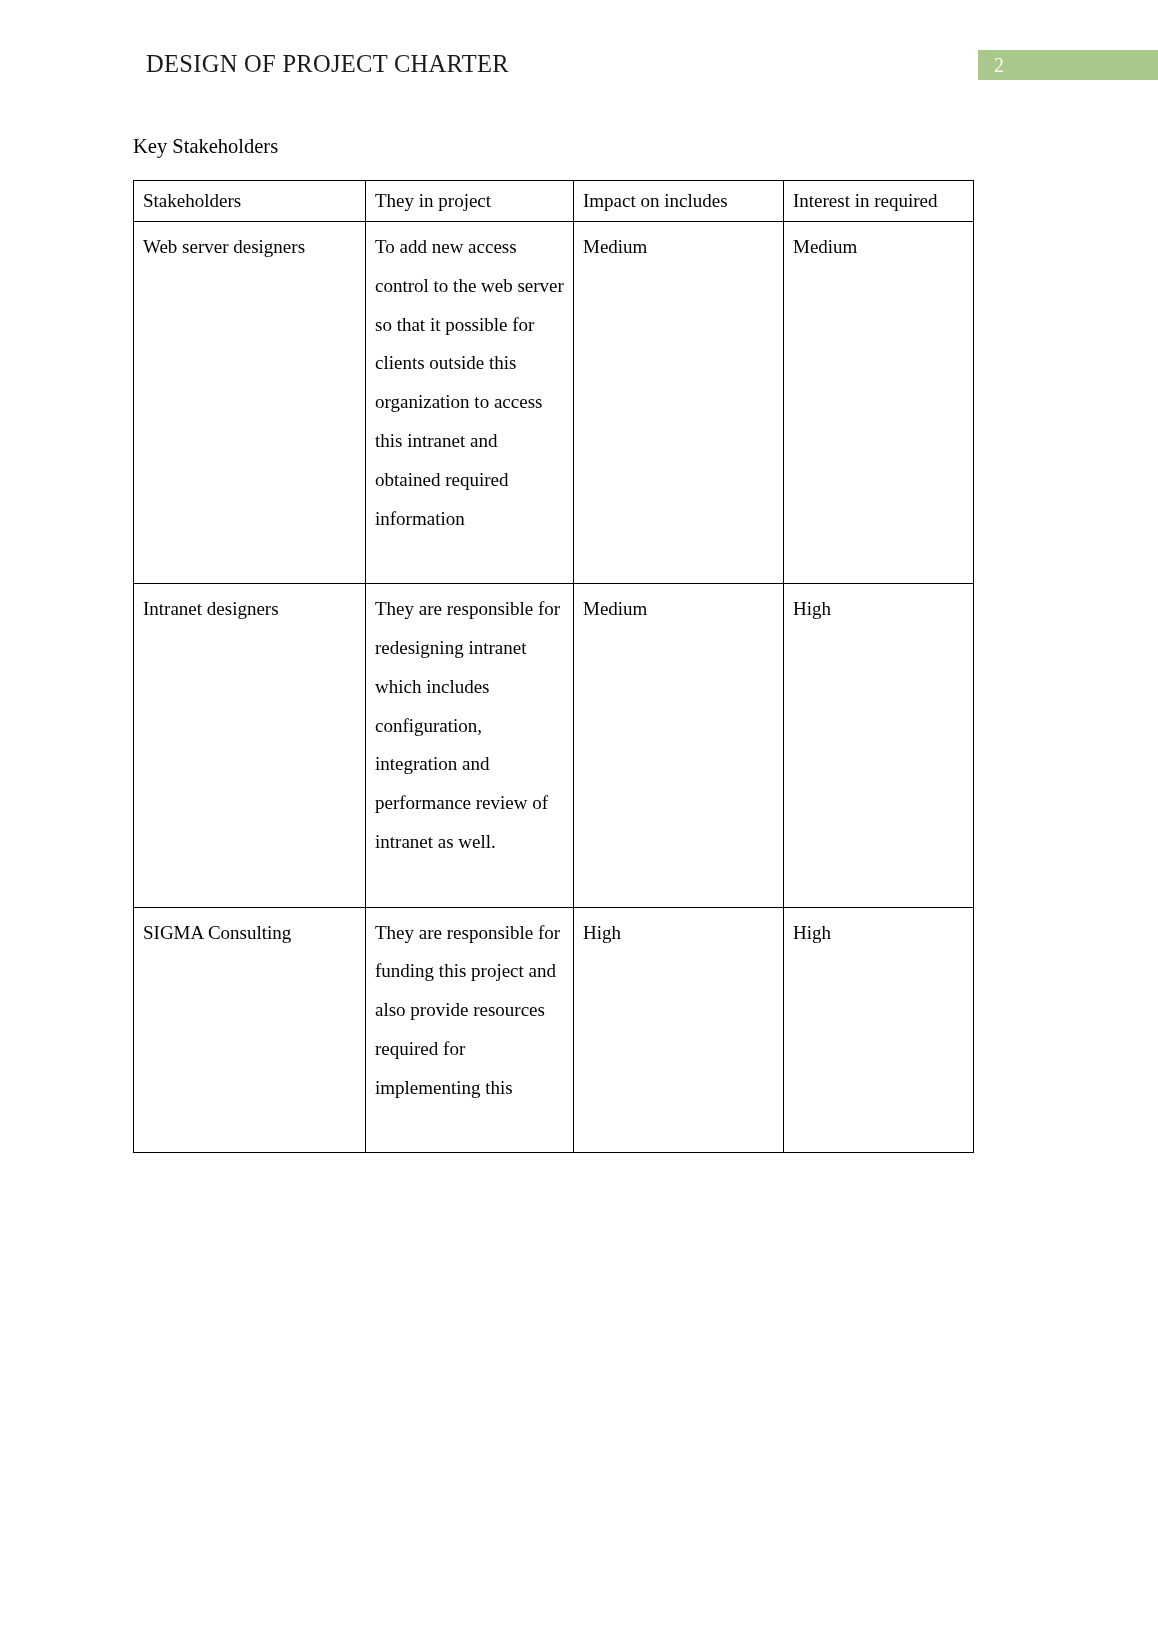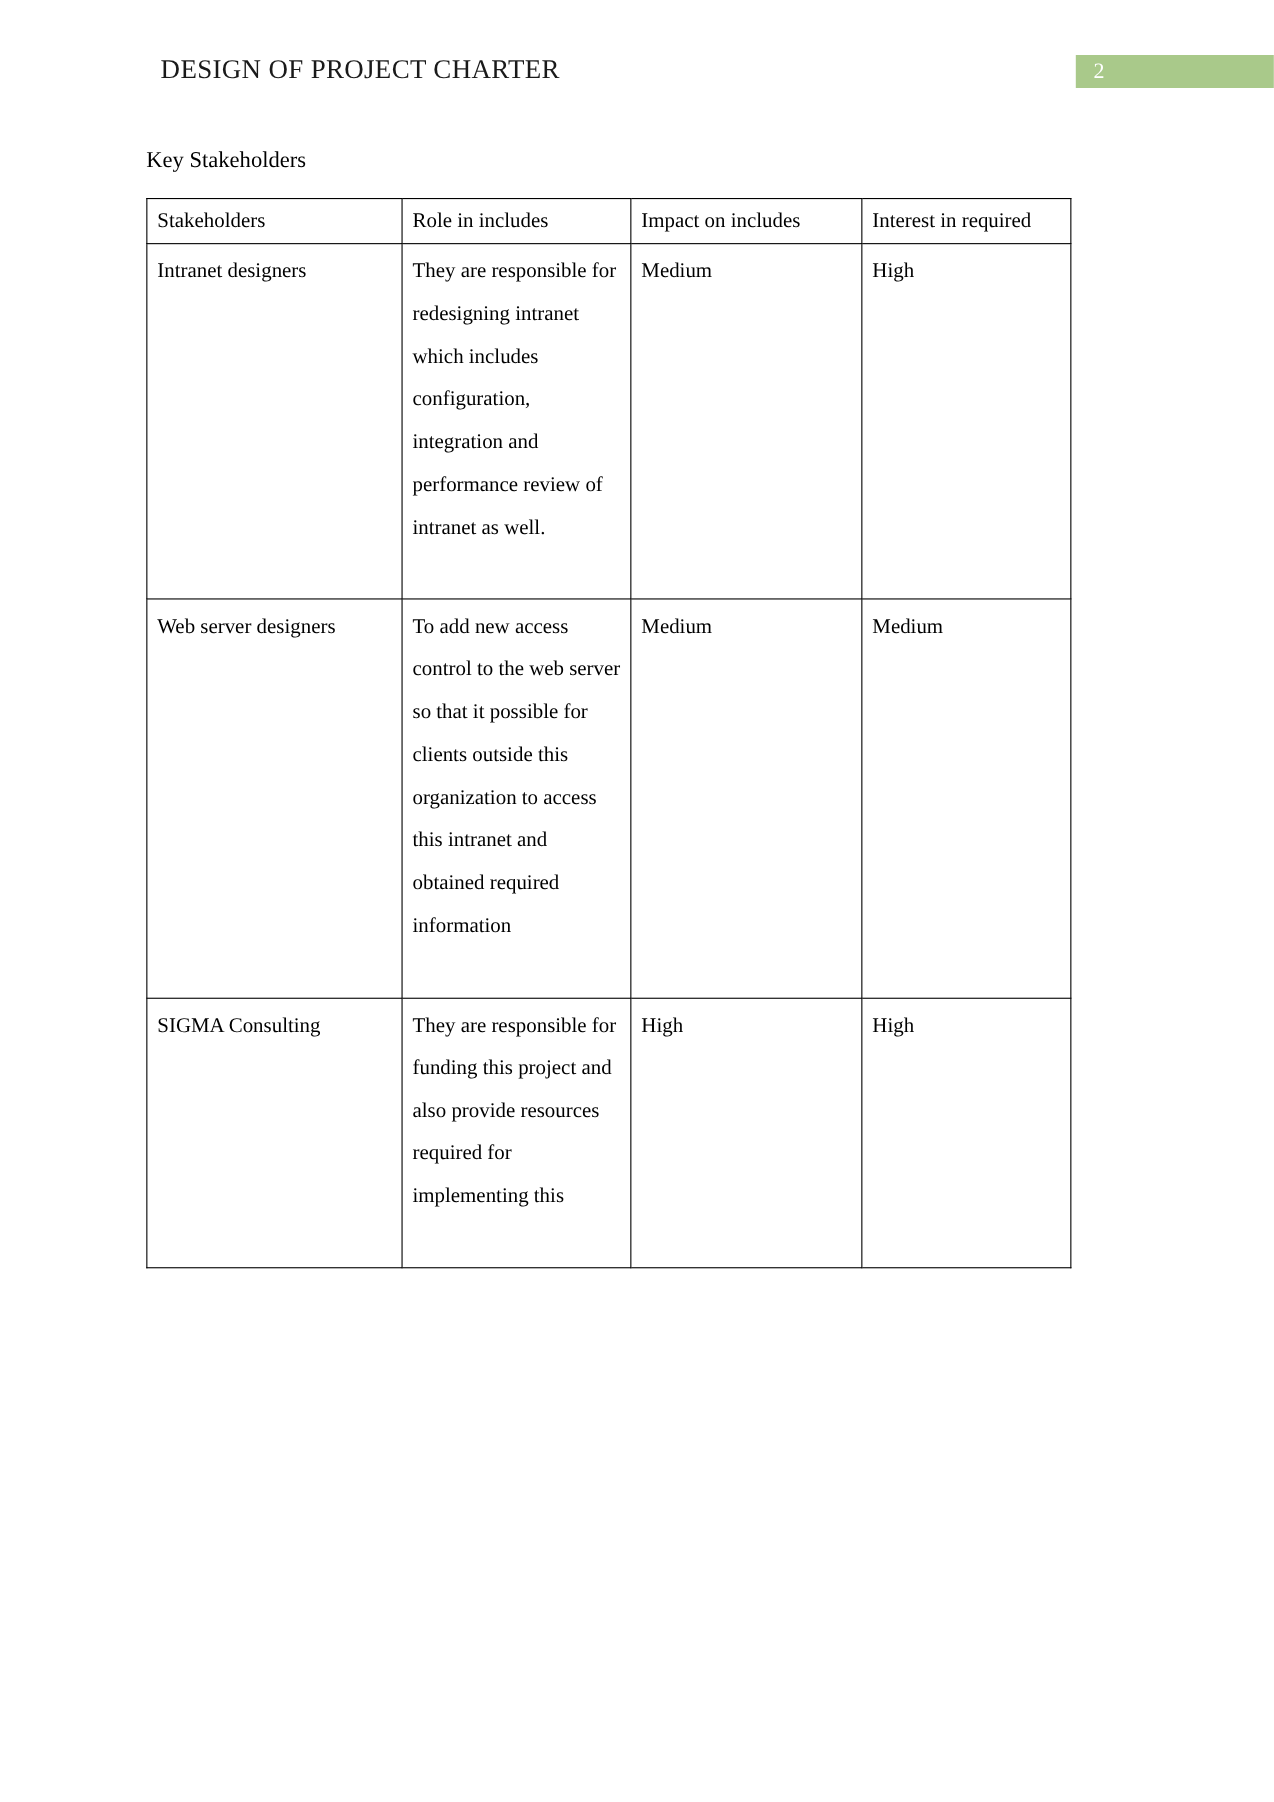--- a/index.html
+++ b/index.html
@@ -138,37 +138,37 @@
     <table class="stakeholder-table">
       <colgroup>
         <col class="c1">
           <col class="c2">
           <col class="c3">
           <col class="c4">
       </colgroup>
       <thead>
         <tr>
           <td>Stakeholders</td>
-          <td>Role in includes</td>
+          <td>They in project</td>
           <td>Impact on includes</td>
           <td>Interest in required</td>
         </tr>
       </thead>
       <tbody>
         <tr>
+          <td>Web server designers</td>
+          <td class="cell-desc">To add new access control to the web server so that it possible for clients outside this organization to access this intranet and obtained required information<span class="line-filler"></span></td>
+          <td class="nowrap-val">Medium</td>
+          <td class="nowrap-val">Medium</td>
+        </tr>
+        <tr>
           <td>Intranet designers</td>
           <td class="cell-desc">They are responsible for redesigning intranet which includes configuration, integration and performance review of intranet as well.<span class="line-filler"></span></td>
           <td class="nowrap-val">Medium</td>
           <td class="nowrap-val">High</td>
-        </tr>
-        <tr>
-          <td>Web server designers</td>
-          <td class="cell-desc">To add new access control to the web server so that it possible for clients outside this organization to access this intranet and obtained required information<span class="line-filler"></span></td>
-          <td class="nowrap-val">Medium</td>
-          <td class="nowrap-val">Medium</td>
         </tr>
         <tr>
           <td>SIGMA Consulting</td>
           <td class="cell-desc">They are responsible for funding this project and also provide resources required for implementing this<span class="line-filler"></span></td>
           <td class="nowrap-val">High</td>
           <td class="nowrap-val">High</td>
         </tr>
       </tbody>
     </table>
   </div>

